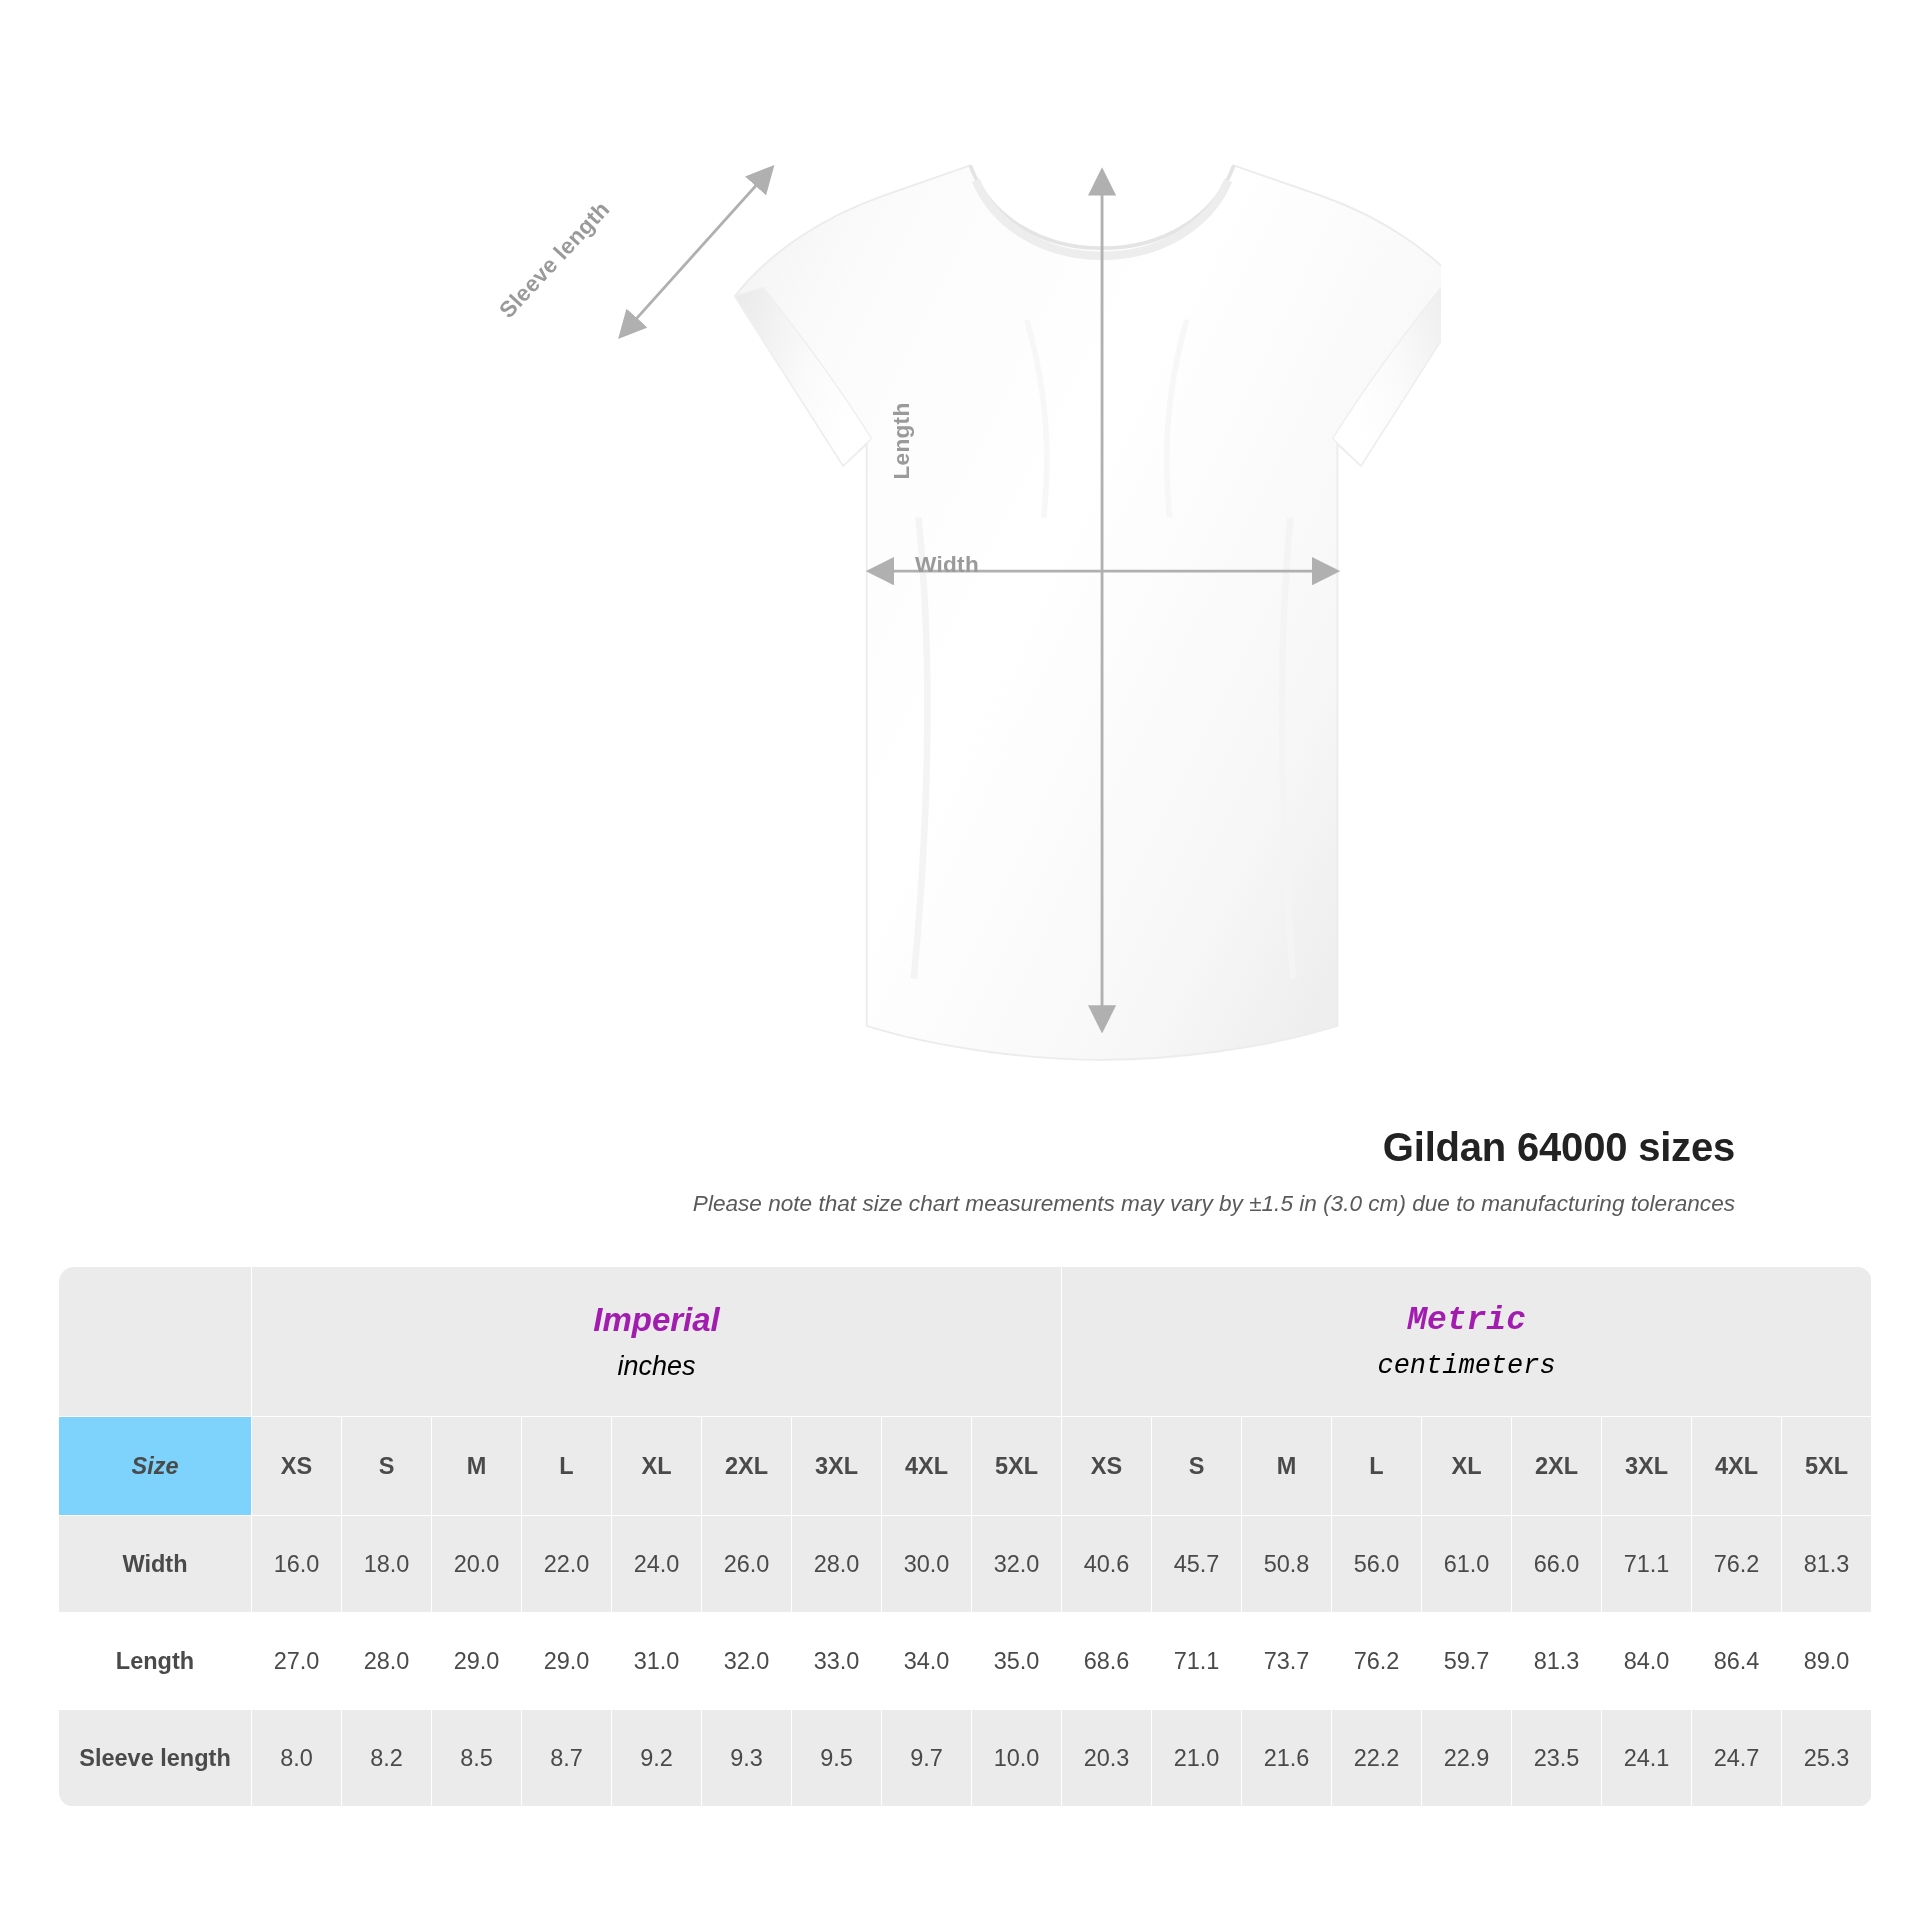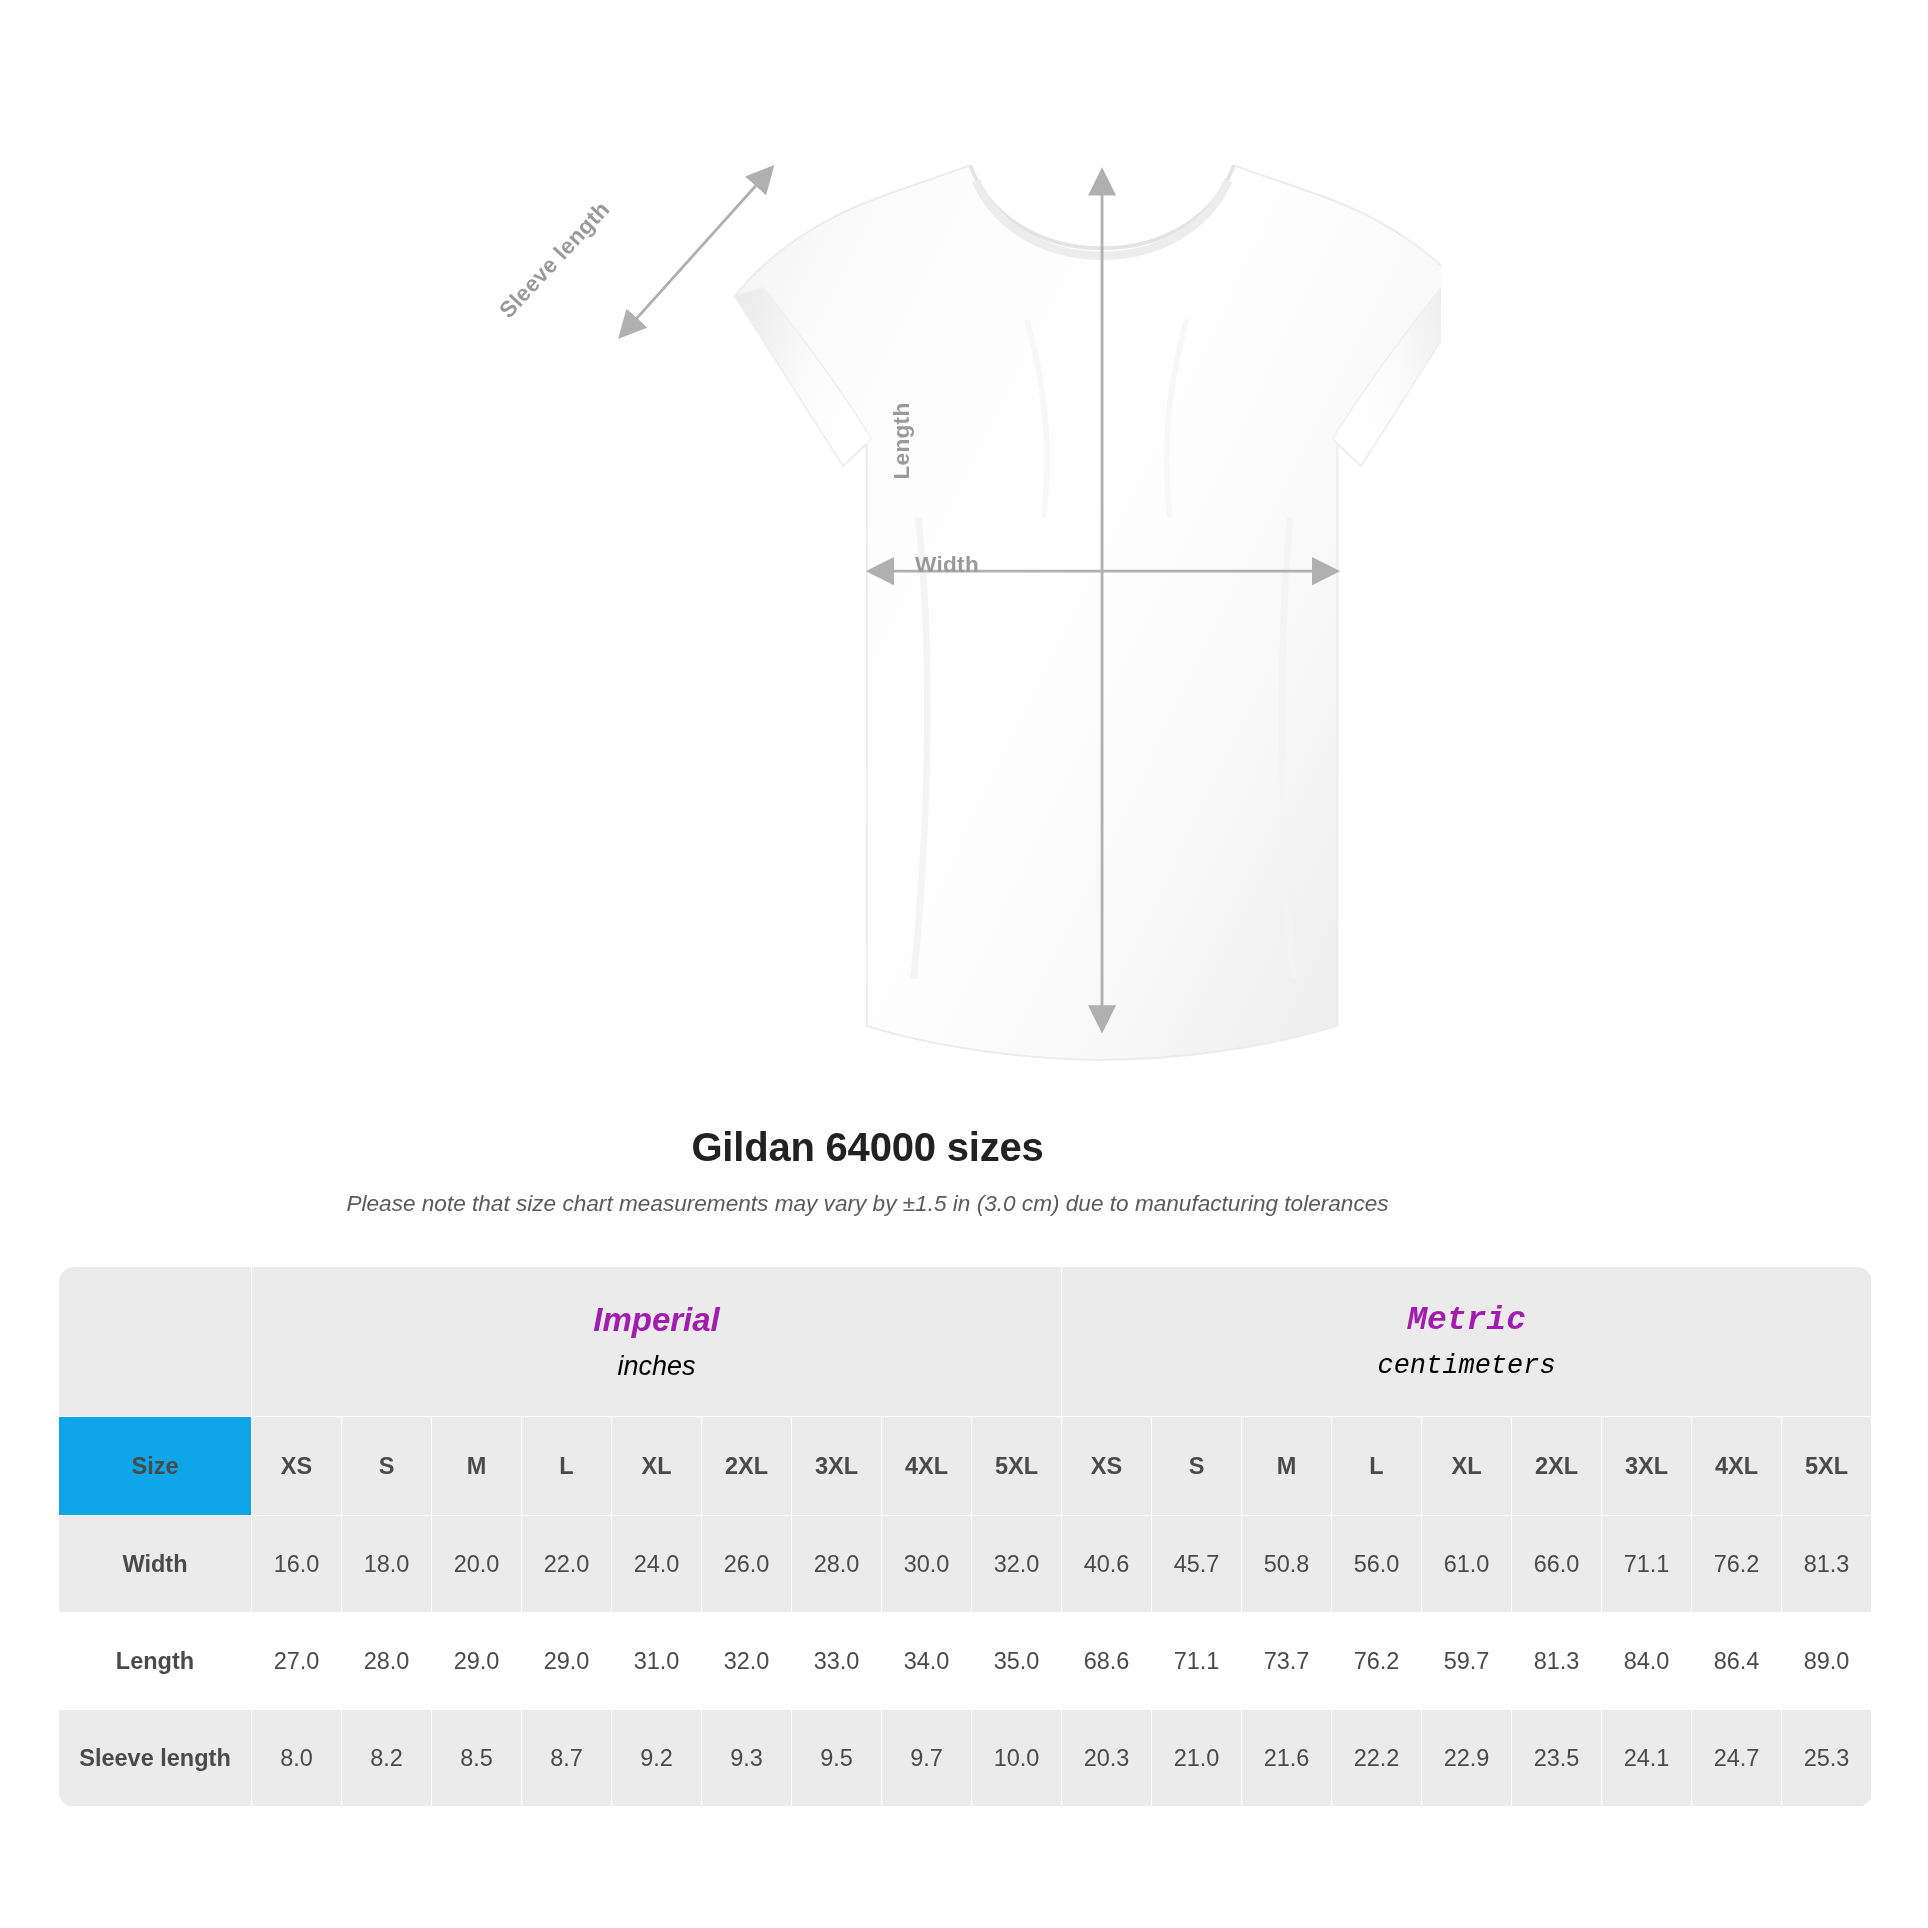--- a/index.html
+++ b/index.html
@@ -65,21 +65,21 @@
     top: 552px;
     white-space: nowrap;
   }
 
   
   .title-block {
     position: absolute;
     left: 0;
     top: 1125px;
     width: 1735px;
-    text-align: center;
+    text-align: right;
   }
   .chart-title {
     font-size: 40px;
     font-weight: bold;
     color: #222222;
     margin: 0;
     letter-spacing: -0.2px;
   }
   .chart-note {
     font-size: 22.6px;
@@ -138,21 +138,22 @@
   }
 
   .head-row td {
     height: 98px;
     font-weight: bold;
     font-size: 25.4px;
     color: #555555;
     background: #ffffff;
   }
   .head-row td.rowlabel {
-    background: #0ea5e9;
+    background: #7dd3fc;
+    font-style: italic;
   }
 
   .data-row td {
     height: 96px;
   }
   .data-row.shaded td { background: #ebebeb; }
   .data-row.plain td { background: #ffffff; }
 
   td.rowlabel {
     font-weight: bold;

